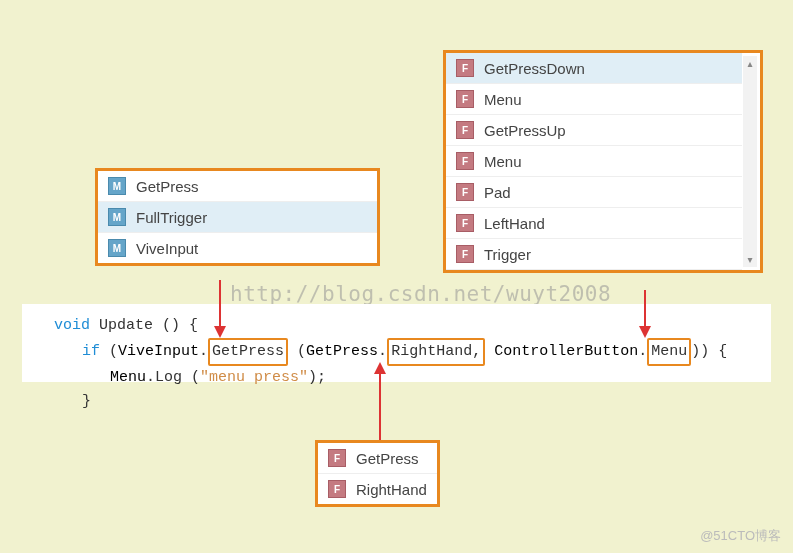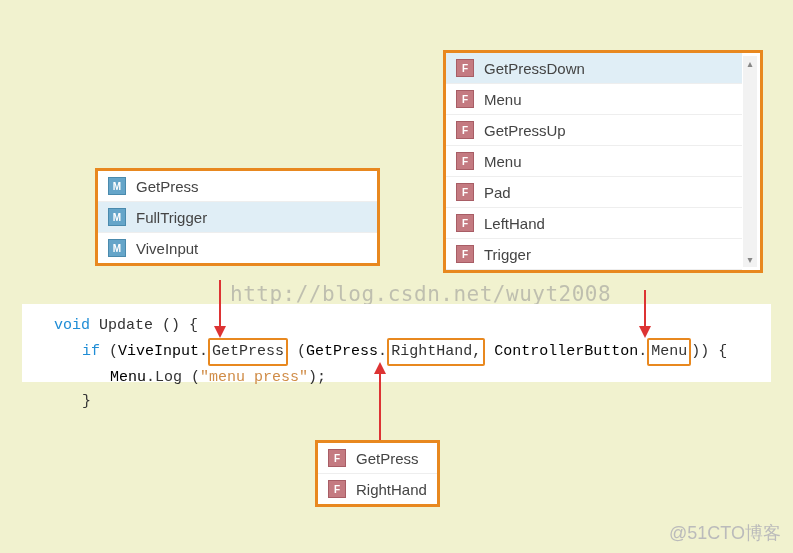--- a/index.html
+++ b/index.html
@@ -78,21 +78,21 @@
     display: inline-block;
   }
   .arrow {
     position: absolute;
     pointer-events: none;
   }
   .watermark {
     position: absolute;
     bottom: 8px;
     right: 12px;
-    font-size: 18px;
+    font-size: 13px;
     color: #bbb;
   }
   .url-wm {
     position: absolute;
     left: 230px;
     top: 282px;
     font-size: 21px;
     color: rgba(150,150,150,0.55);
     font-family: Consolas, monospace;
     letter-spacing: 0.5px;

